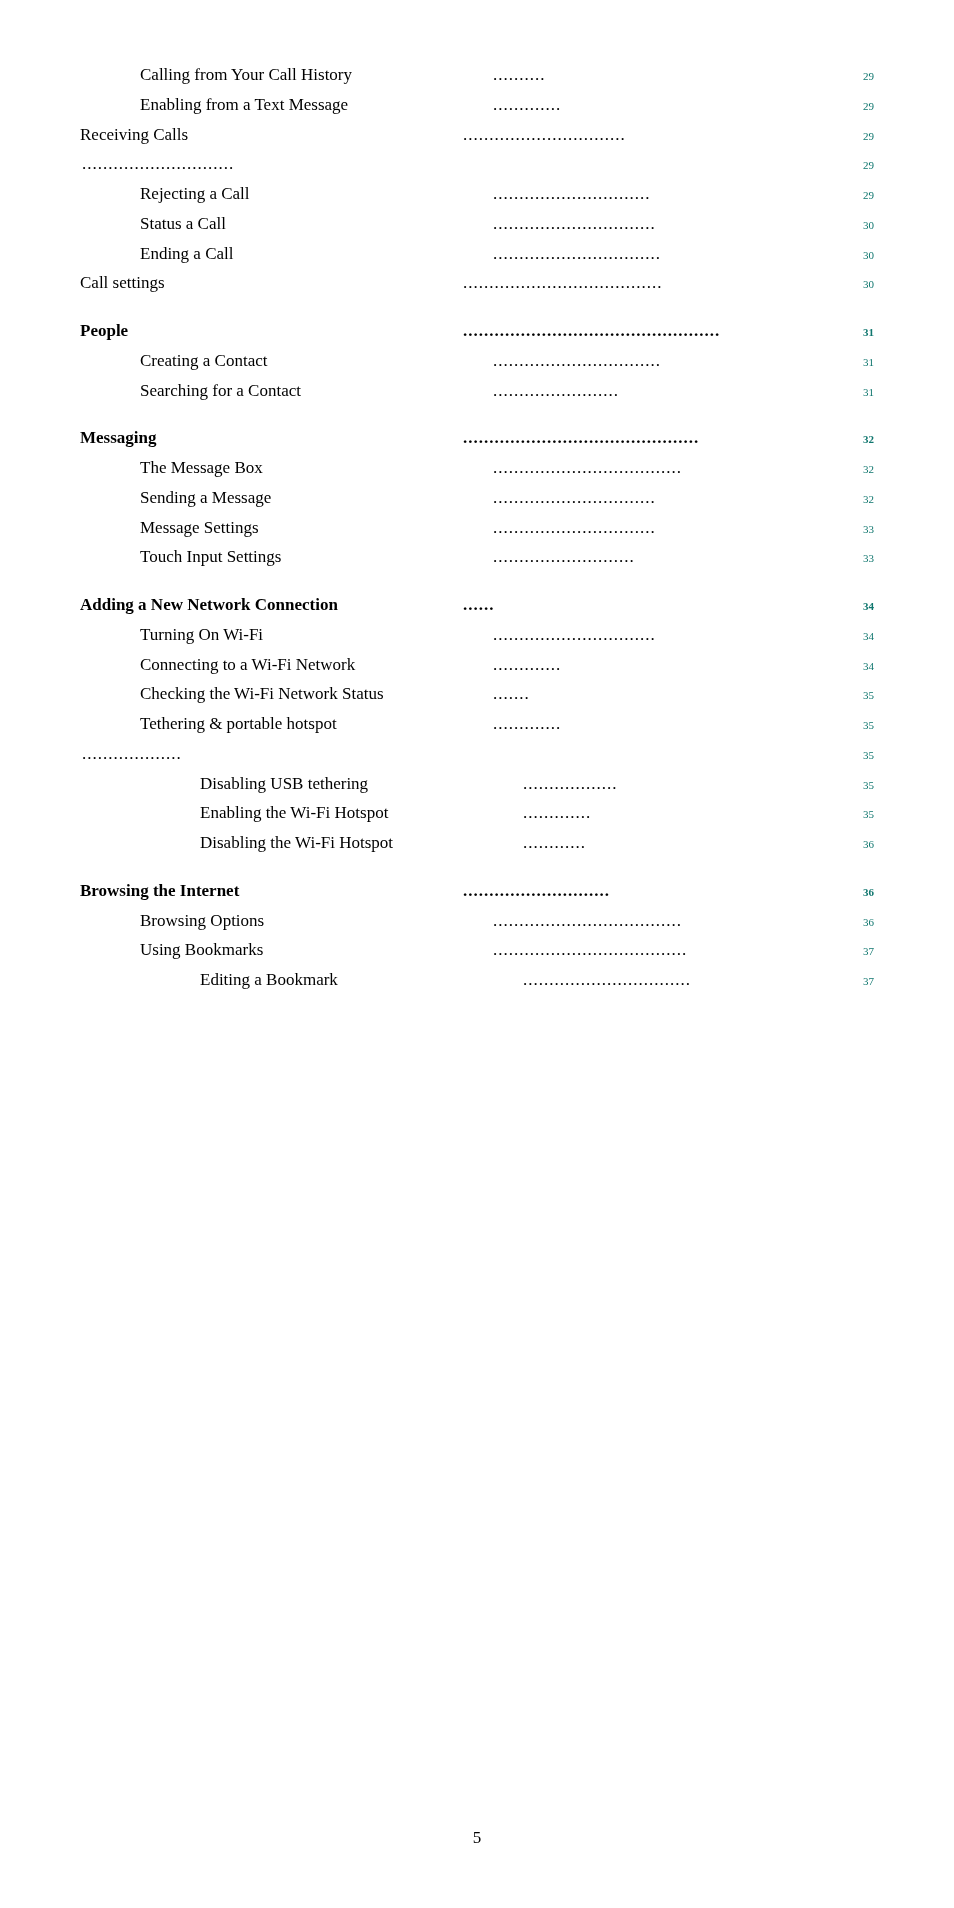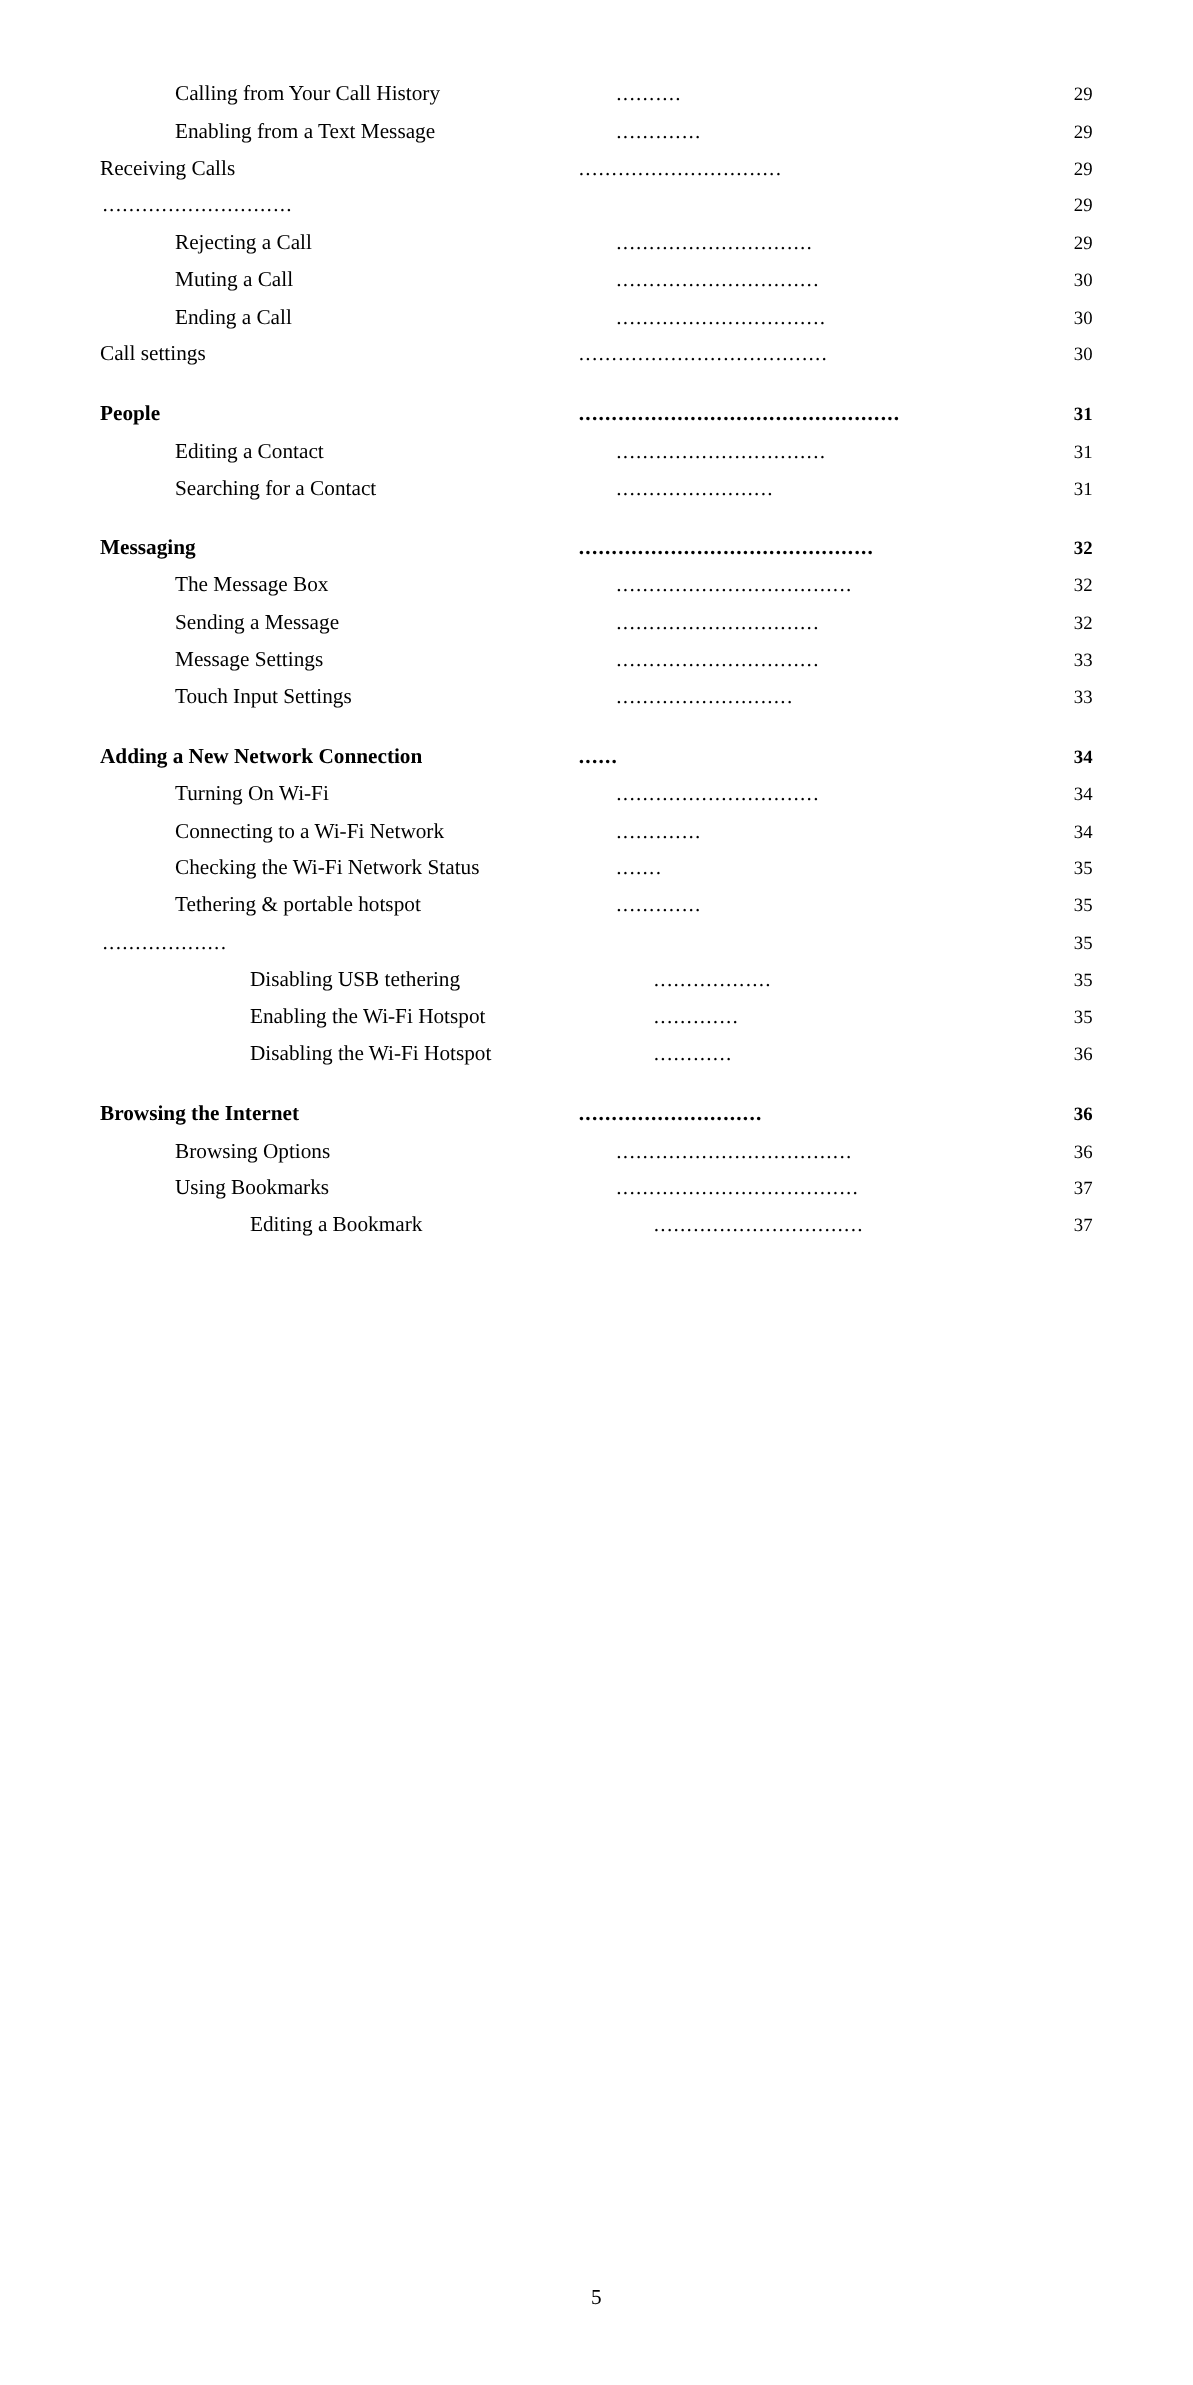--- a/index.html
+++ b/index.html
@@ -46,22 +46,22 @@
       flex: 1;
       border-bottom: none;
       font-size: 17px;
       color: #000000;
       letter-spacing: 1px;
       overflow: hidden;
       padding: 0 2px;
     }
 
     .toc-entry .page-num {
-      font-size: 15px;
-      color: #000000;
+      font-size: 11px;
+      color: #0f766e;
       white-space: nowrap;
       min-width: 28px;
       text-align: right;
     }
 
     .toc-entry.bold .entry-text {
       font-weight: bold;
     }
 
     .toc-entry.bold .page-num {
@@ -117,41 +117,41 @@
       <div class="toc-entry indent-1">
         <span class="dots">.............................</span>
         <span class="page-num">29</span>
       </div>
       <div class="toc-entry indent-1">
         <span class="entry-text">Rejecting a Call</span>
         <span class="dots">..............................</span>
         <span class="page-num">29</span>
       </div>
       <div class="toc-entry indent-1">
-        <span class="entry-text">Muting a Call</span>
+        <span class="entry-text">Status a Call</span>
         <span class="dots">...............................</span>
         <span class="page-num">30</span>
       </div>
       <div class="toc-entry indent-1">
         <span class="entry-text">Ending a Call</span>
         <span class="dots">................................</span>
         <span class="page-num">30</span>
       </div>
       <div class="toc-entry">
         <span class="entry-text">Call settings</span>
         <span class="dots">......................................</span>
         <span class="page-num">30</span>
       </div>
       <div class="toc-entry bold section-gap">
         <span class="entry-text">People</span>
         <span class="dots">.................................................</span>
         <span class="page-num">31</span>
       </div>
       <div class="toc-entry indent-1">
-        <span class="entry-text">Editing a Contact</span>
+        <span class="entry-text">Creating a Contact</span>
         <span class="dots">................................</span>
         <span class="page-num">31</span>
       </div>
       <div class="toc-entry indent-1">
         <span class="entry-text">Searching for a Contact</span>
         <span class="dots">........................</span>
         <span class="page-num">31</span>
       </div>
       <div class="toc-entry bold section-gap">
         <span class="entry-text">Messaging</span>

